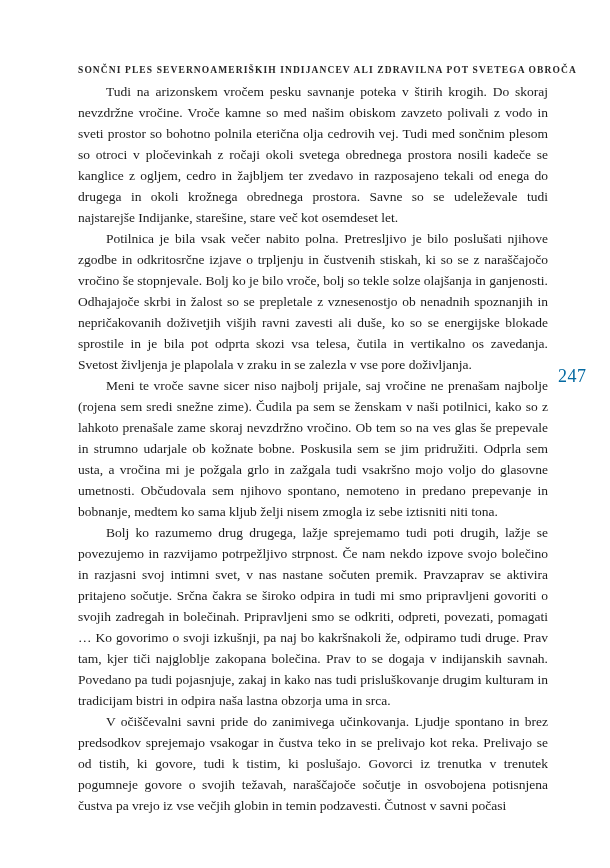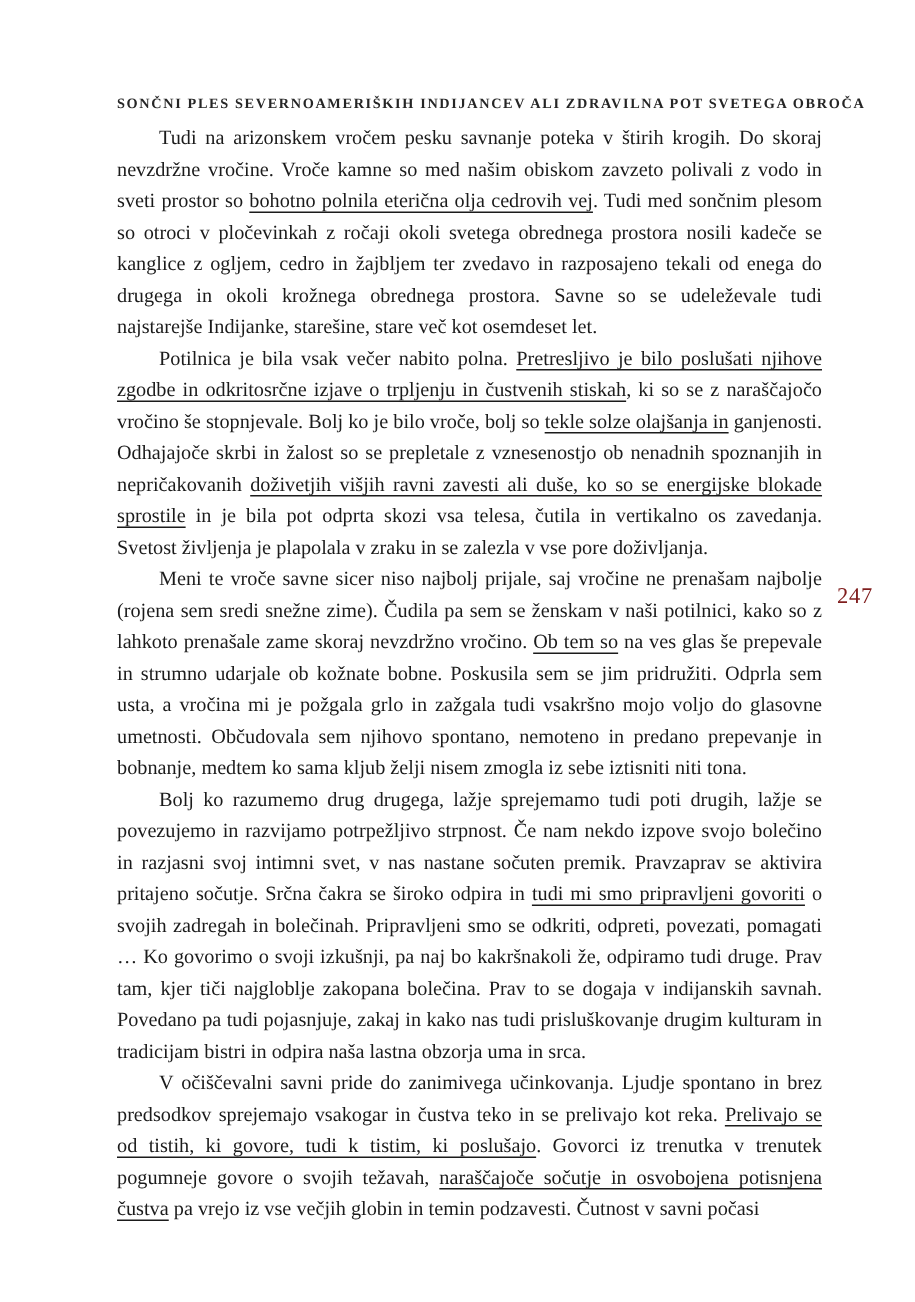--- a/index.html
+++ b/index.html
@@ -21,44 +21,43 @@
     font-size: 9.5px;
     font-weight: bold;
     letter-spacing: 1.1px;
     color: #262626;
     text-transform: uppercase;
     white-space: nowrap;
     margin-top: 28px;
   }
   .page-number {
     position: absolute;
-    top: 390px;
+    top: 366px;
     left: 558px;
-    font-size: 15px;
+    font-size: 18px;
     letter-spacing: 0.5px;
-    color: #7f1d1d;
+    color: #0369a1;
   }
   .body-text {
     position: absolute;
     top: 81px;
     left: 78px;
     width: 470px;
     font-size: 13.5px;
     line-height: 21px;
     text-align: justify;
   }
   .body-text p.para {
     margin: 0;
     padding: 0;
     text-indent: 28px;
   }
   .seg { color: inherit; }
   .s-bold { font-weight: normal; }
   .s-underline {
-    text-decoration: underline;
     text-underline-offset: 2.5px;
     text-decoration-thickness: 1px;
   }
 </style>
 </head>
 <body>
 
 <div class="page">
   <div class="running-head">SONČNI PLES SEVERNOAMERIŠKIH INDIJANCEV ALI ZDRAVILNA POT SVETEGA OBROČA</div>
 

